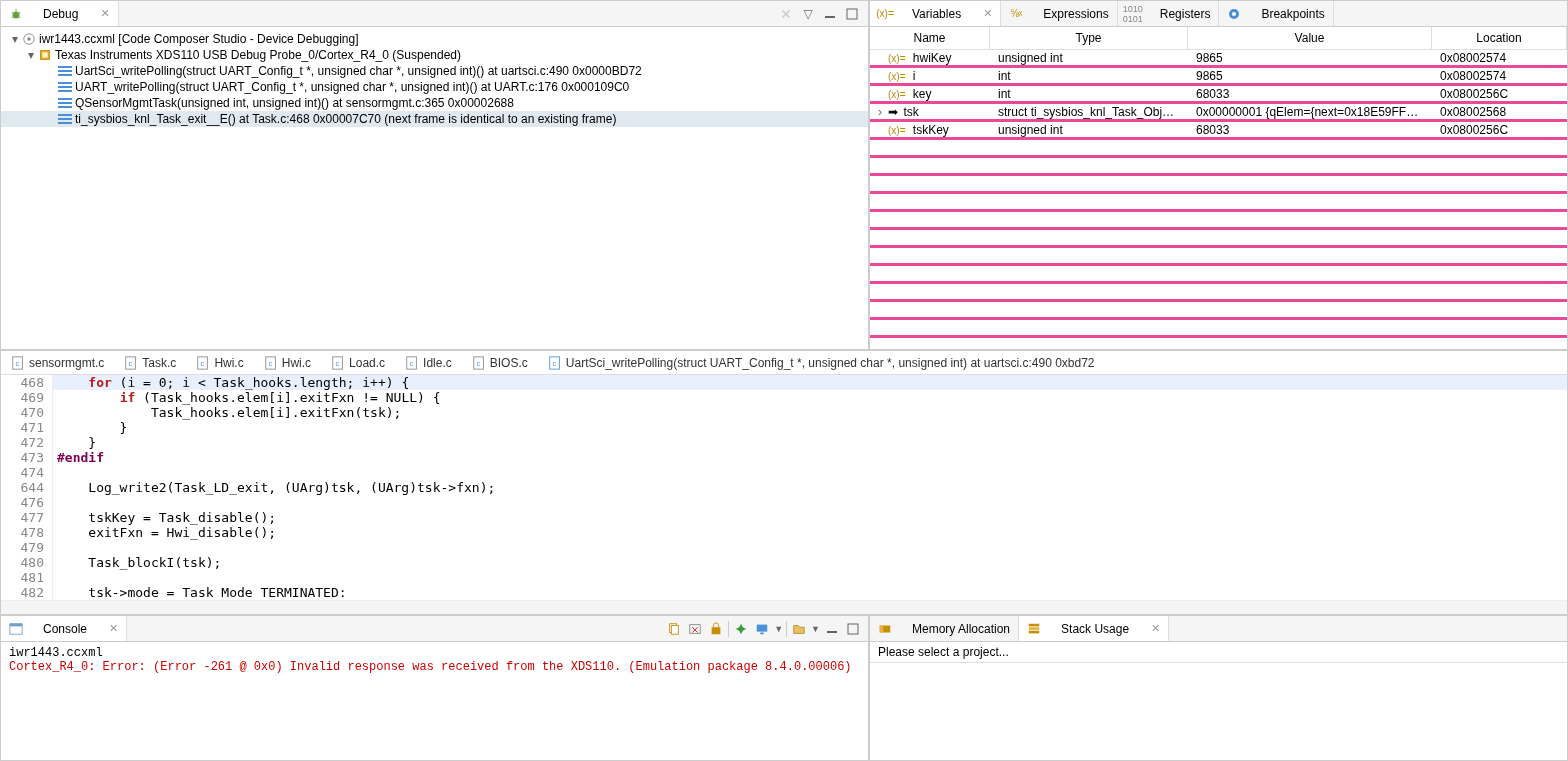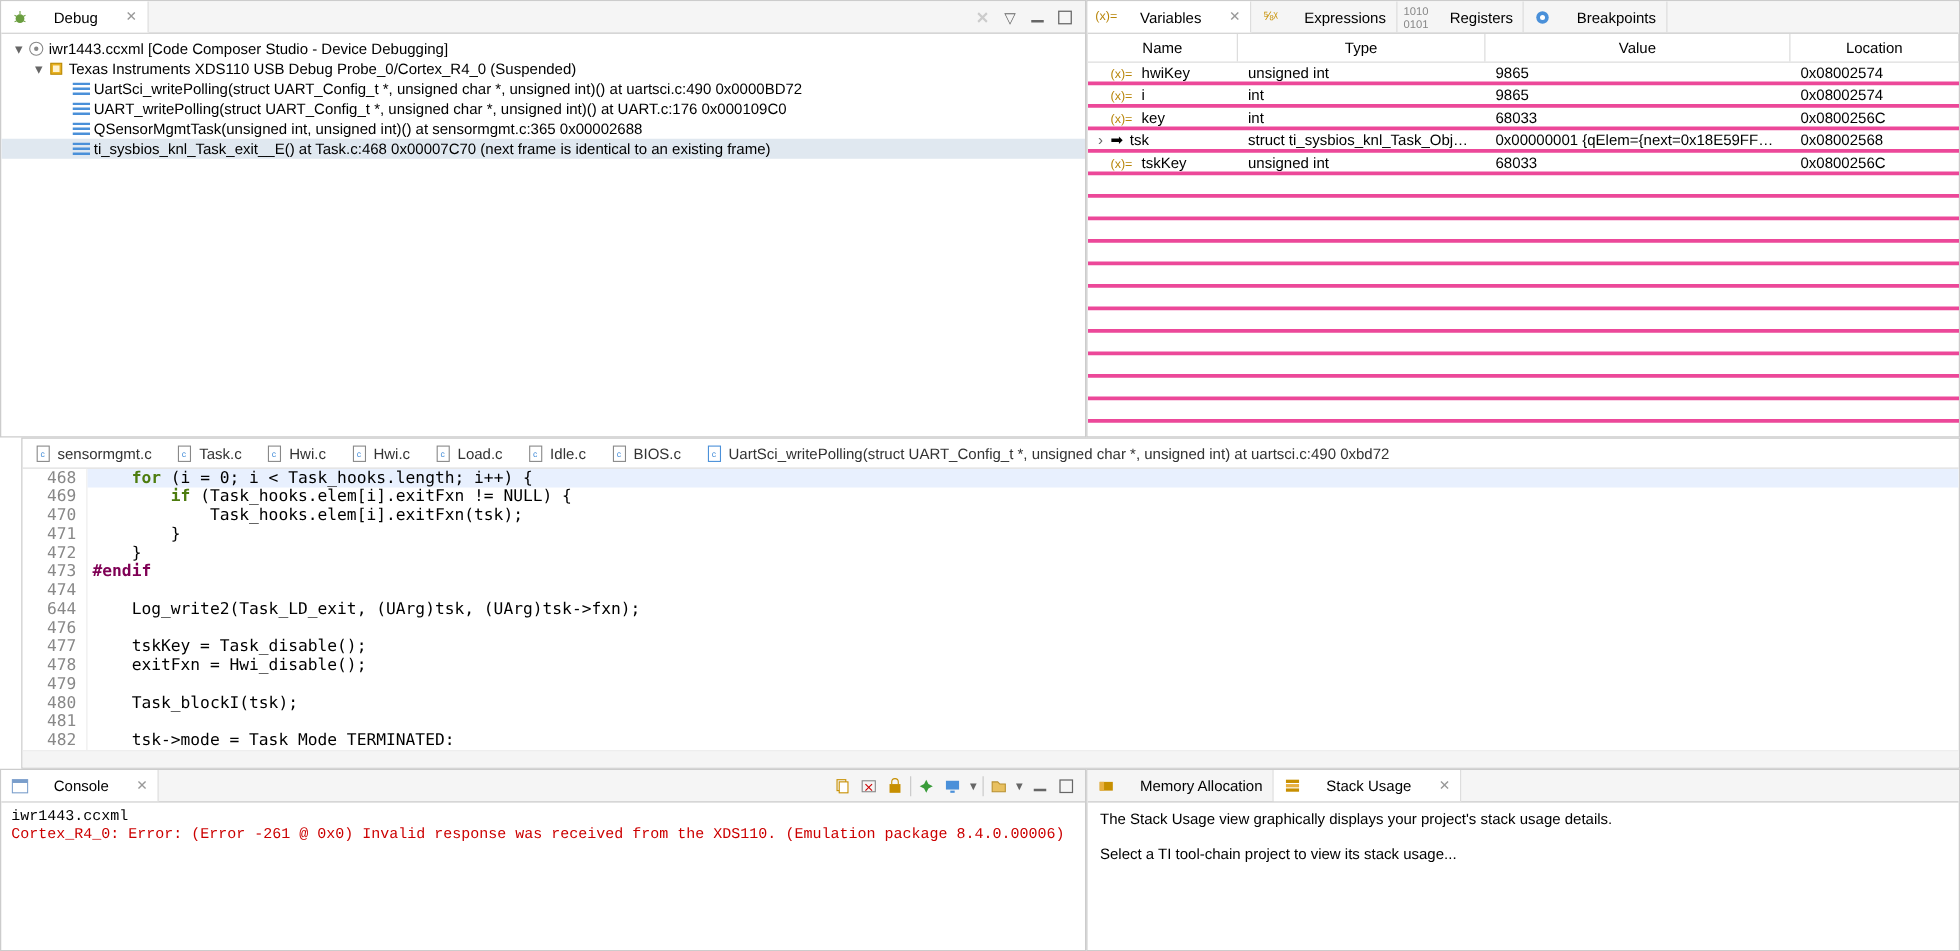--- a/index.html
+++ b/index.html
@@ -28,23 +28,23 @@
 .col-type { width: 198px; }
 .col-value { width: 244px; }
 .col-loc { flex: 1; }
 .var-icon { color: #b8860b; font-size: 10px; margin-right: 4px; }
 .editor-area { flex: 1; display: flex; font-family: Consolas, monospace; font-size: 13px; overflow: auto; }
 .gutter { width: 52px; text-align: right; padding-right: 8px; color: #888; background: #fff; border-right: 1px solid #eee; user-select: none; }
 .gutter-line { height: 15px; line-height: 15px; }
 .code { flex: 1; }
 .code-line { height: 15px; line-height: 15px; white-space: pre; padding-left: 4px; }
 .hl-line { background: #e8f0fe; }
-.kw { color: #4d7c0f; font-weight: bold; }
+.kw { color: #b91c1c; font-weight: bold; }
 .pp { color: #7f0055; font-weight: bold; }
-.editor-panel { grid-column: 1 / 3; margin-left: 17px; }
+.editor-panel { grid-column: 1 / 3; }
 .console-body { flex: 1; padding: 4px 8px; font-family: Liberation Mono, monospace; font-size: 12px; overflow: auto; }
 .console-title { color: #000; }
 .console-error { color: #cc0000; }
 .bottom-right-body { flex: 1; padding: 6px 10px; font-size: 12px; }
 svg { display: block; }
 .editor-tabs { display: flex; align-items: center; height: 24px; border-bottom: 1px solid #ddd; overflow: hidden; }
 .etab { display: flex; align-items: center; gap: 4px; padding: 3px 10px; cursor: pointer; color: #333; }
 .file-icon { width: 14px; height: 14px; }
 .console-toolbar { margin-left: auto; display: flex; gap: 3px; padding-right: 6px; align-items: center; }
 .tb-btn { width: 18px; height: 18px; display: flex; align-items: center; justify-content: center; cursor: pointer; }
@@ -499,19 +499,16 @@
           <svg width="14" height="14" viewBox="0 0 16 16">
               <rect x="2" y="2" width="12" height="3" fill="#c78f00"></rect>
               <rect x="2" y="6" width="12" height="3" fill="#e8b040"></rect>
               <rect x="2" y="10" width="12" height="3" fill="#c78f00"></rect>
             </svg>
         </span>
         <span>Stack Usage</span>
         <span class="close">✕</span>
       </div>
     </div>
-    <div class="bottom-right-body">
-      <p style="margin-bottom:14px">The Stack Usage view graphically displays your project's stack usage details.</p>
-      <p>Select a TI tool-chain project to view its stack usage...</p>
-    </div>
+    <div style="border-bottom:1px solid #ddd;padding:3px 8px">Please select a project...</div>
   </div>
 
 </div>
 
 </body></html>

